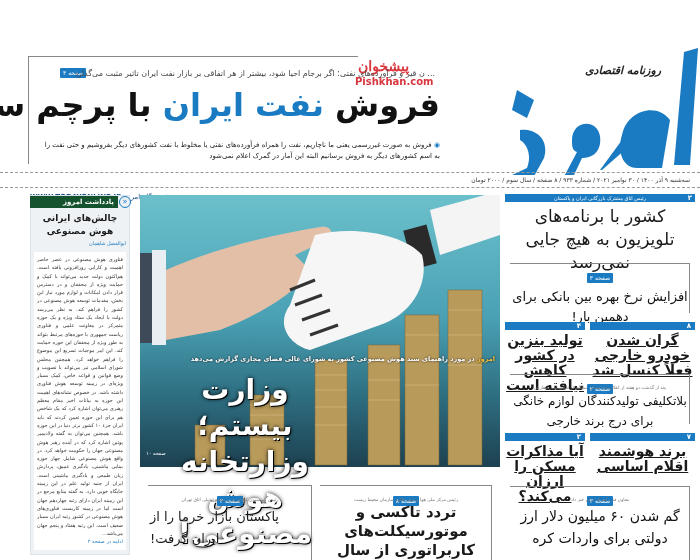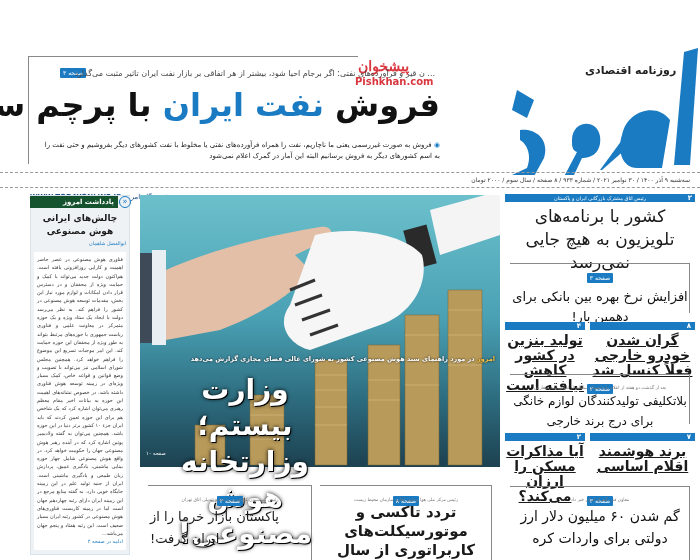--- a/index.html
+++ b/index.html
@@ -2,21 +2,21 @@
 <html><head>
 <meta charset="utf-8">
 <style>
   * { box-sizing: border-box; margin: 0; padding: 0; }
   html, body { width: 700px; height: 560px; overflow: hidden; background: #fff; }
   body { font-family: "DejaVu Sans", sans-serif; color: #1a1a1a; position: relative; direction: rtl; }
   .abs { position: absolute; }
 
   
   .logo { left: 422px; top: 40px; width: 280px; height: 135px; }
-  .logo-sub { left: 585px; top: 64px; font-size: 11px; font-weight: bold; color: #222; direction: rtl; }
+  .logo-sub { left: 585px; top: 64px; font-size: 11px; font-weight: bold; color: #222; direction: rtl; font-style: italic; }
   .top-headline-box { left: 28px; top: 56px; width: 330px; height: 108px; border-top: 1px solid #888; border-left: 1px solid #888; }
   .watermark-fa { left: 358px; top: 58px; font-size: 14px; color: #d9363e; font-weight: bold; font-family: "DejaVu Serif", serif; }
   .watermark-en { left: 355px; top: 76px; font-size: 10px; color: #d9363e; font-weight: bold; direction: ltr; }
   .page-badge { background: #1a7bc2; color: #fff; font-size: 6px; padding: 1px 3px; border-radius: 1px; display: inline-block; line-height: 8px; }
   .top-kicker { left: 35px; top: 69px; width: 400px; font-size: 8px; color: #444; text-align: right; white-space: nowrap; }
   .top-title { left: 40px; top: 85px; width: 400px; font-size: 32px; font-weight: 900; color: #111; text-align: right; white-space: nowrap; line-height: 40px; letter-spacing: -1px; }
   .top-title .hl { color: #1a7bc2; }
   .top-lead { left: 40px; top: 140px; width: 400px; font-size: 7px; color: #222; text-align: right; line-height: 11px; }
   .top-lead .bullet { color: #1a7bc2; }
 

